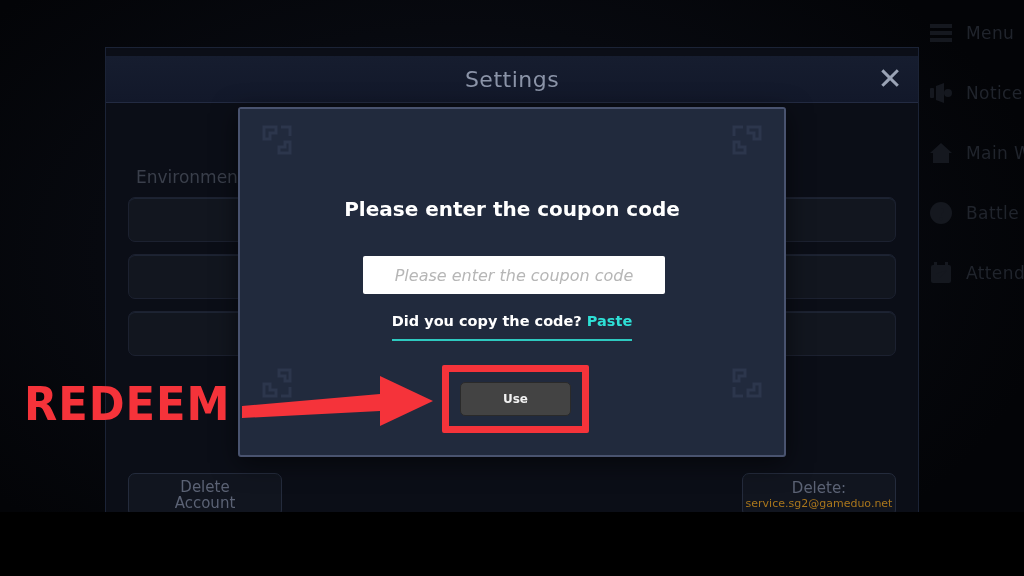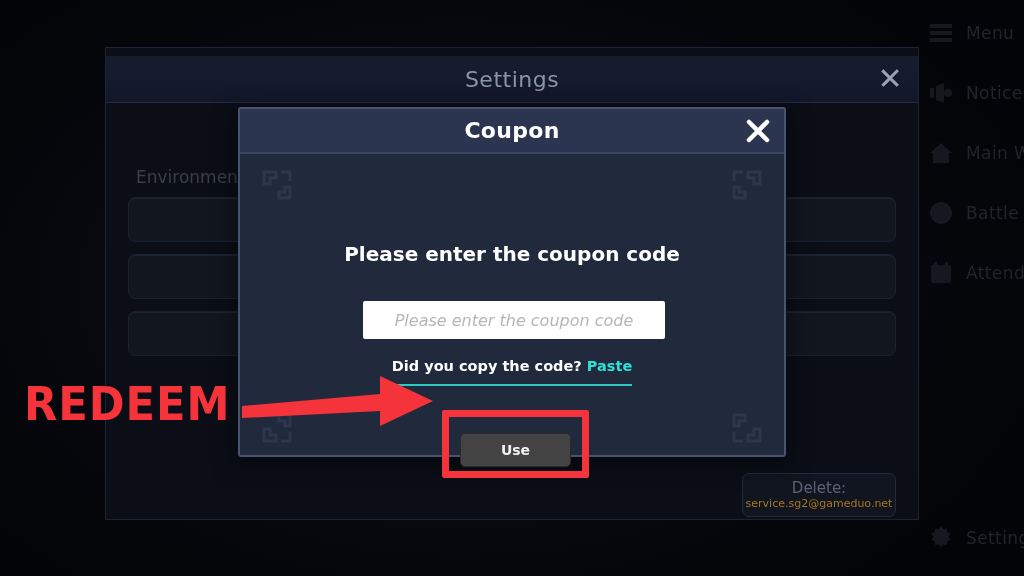--- a/index.html
+++ b/index.html
@@ -8,21 +8,21 @@
     width: 1024px;
     height: 576px;
     background: #000000;
     overflow: hidden;
     font-family: "Liberation Sans", sans-serif;
   }
 
   #screen {
     position: relative;
     width: 1024px;
-    height: 576px;
+    height: 512px;
     background: #050507;
     overflow: hidden;
   }
 
   
   .game-bg {
     position: absolute;
     inset: 0;
     background:
       radial-gradient(ellipse 600px 380px at 45% 50%, #0d1220 0%, #07090f 60%, #030407 100%);
@@ -282,28 +282,28 @@
     top: 256px;
     width: 147px;
     height: 68px;
     border: 7px solid #f5333a;
     border-radius: 2px;
     z-index: 2;
   }
   .use-button {
     position: absolute;
     left: 220px;
-    top: 279px;
+    top: 273px;
     width: 111px;
     height: 34px;
     background: #434343;
     border: 1px solid #2a2a2a;
     border-radius: 5px;
     color: #f2f2f2;
-    font-size: 14px;
+    font-size: 12px;
     font-weight: bold;
     display: flex;
     align-items: center;
     justify-content: center;
     z-index: 3;
     font-family: "DejaVu Sans", sans-serif;
   }
 
   
   .annot-redeem {
@@ -412,40 +412,36 @@
     </div>
 
     <div class="settings-body">
       <div class="env-label">Environment</div>
       <div class="opt-row"></div>
       <div class="opt-row"></div>
       <div class="opt-row"></div>
     </div>
 
     <div class="settings-footer">
+      <div class="foot-btn btn-delete">
+        <span>Delete</span>
+        <span>Account</span>
+      </div>
       <div class="spacer-flex"></div>
       <div class="foot-btn btn-inquiry">
         <span>Delete:</span>
         <span class="inq-mail">service.sg2@gameduo.net</span>
       </div>
     </div>
 
   </div>
 
 
   <div class="coupon-modal">
 
-    <div class="coupon-header">
-      <span class="coupon-title">Coupon</span>
-      <span class="coupon-close">
-        <svg width="26" height="26" viewBox="0 0 26 26">
-          <path d="M4 4 L22 22 M22 4 L4 22" stroke="#ffffff" stroke-width="4.5" stroke-linecap="round"></path>
-        </svg>
-      </span>
-    </div>
 
     <div class="coupon-body">
 
       <span class="ornament orn-tl">
         <svg width="30" height="30" viewBox="0 0 30 30">
             <path d="M2 14 L2 2 L14 2 L14 8 L8 8 L8 14 Z M19 2 L28 2 L28 11 M28 17 L28 28 L17 28 L17 22 L23 22 L23 17 Z"></path>
           </svg>
       </span>
       <span class="ornament orn-tr">
         <svg width="30" height="30" viewBox="0 0 30 30">

